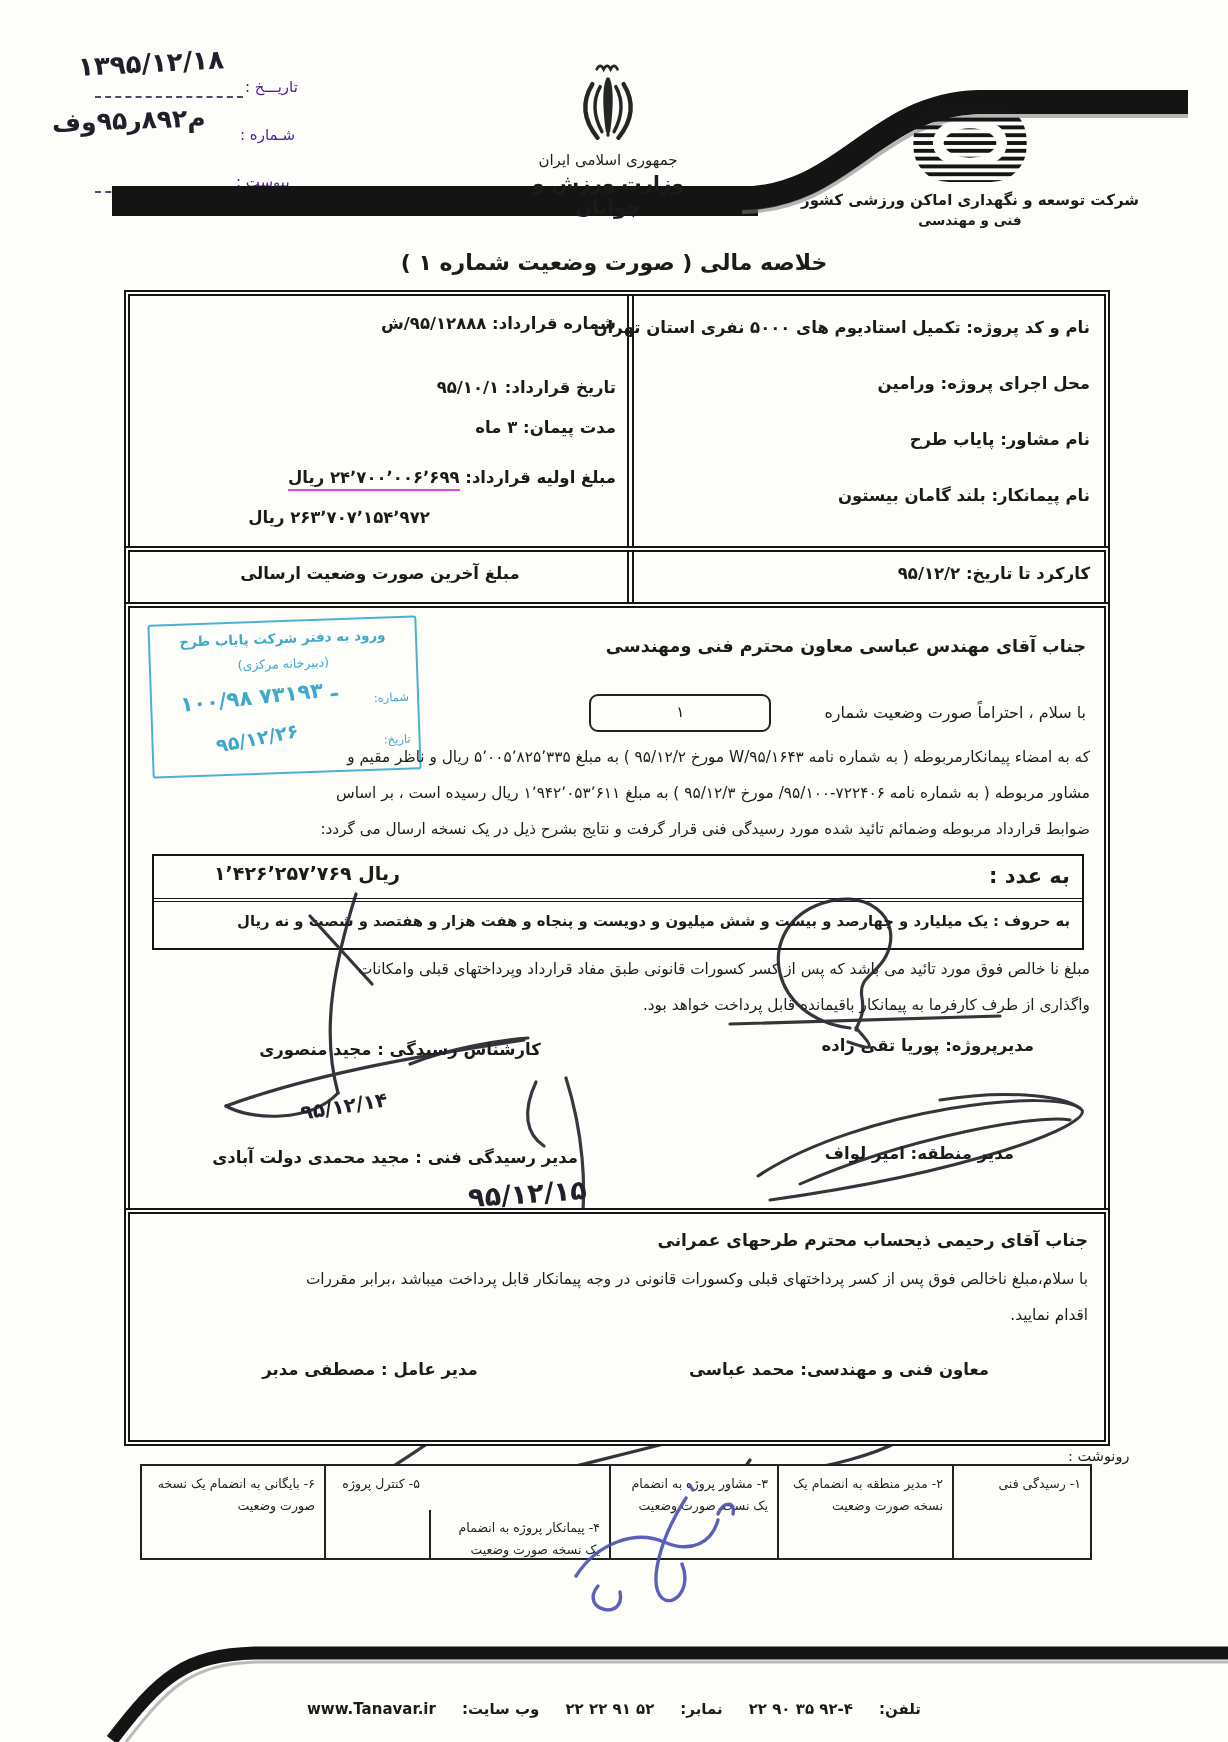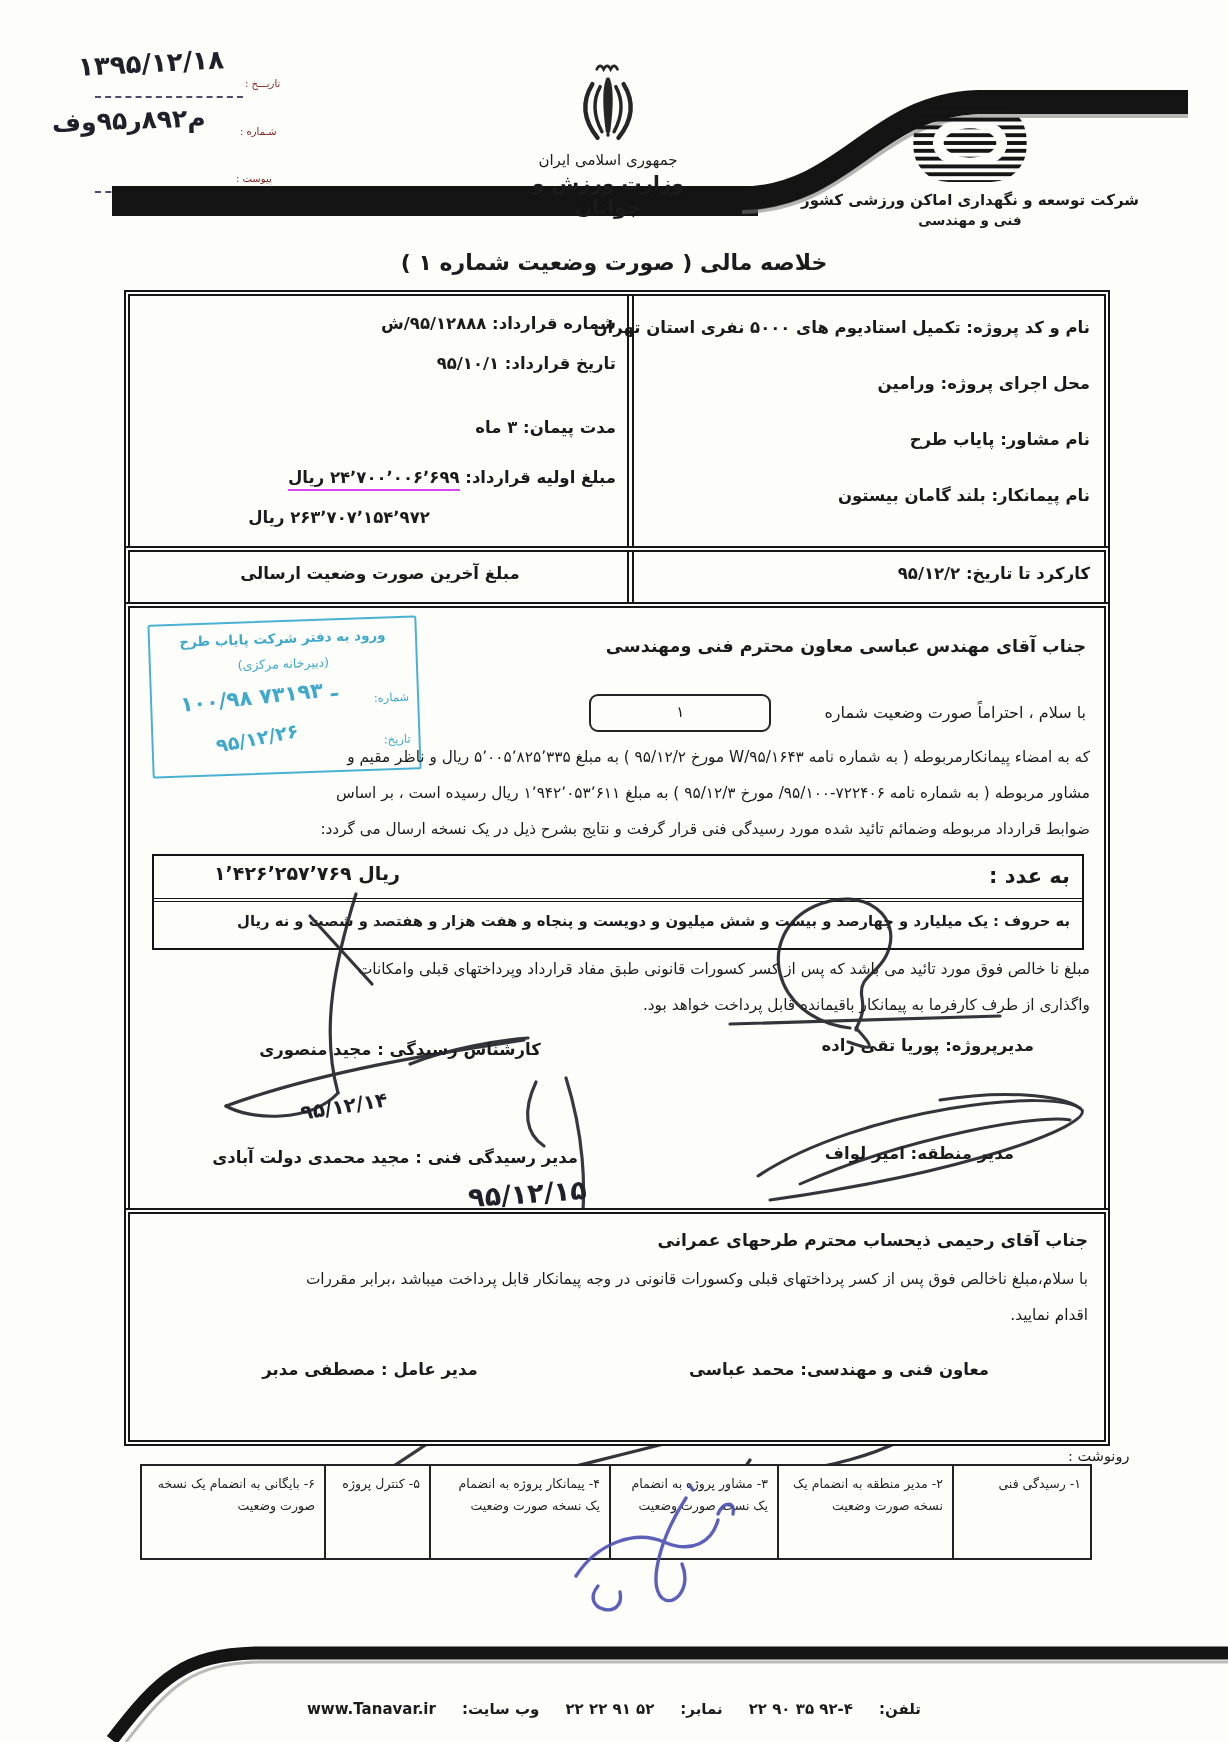--- a/index.html
+++ b/index.html
@@ -4,21 +4,21 @@
 <style>
   html,body{margin:0;padding:0;background:#fff;}
   .page{position:relative;width:1228px;height:1742px;background:#fdfdfa;
         font-family:"DejaVu Sans",sans-serif;direction:rtl;color:#1b1b1b;overflow:hidden;}
   .abs{position:absolute;}
   .b{font-weight:bold;}
   .ctr{text-align:center;}
   svg{display:block;}
   .deco{pointer-events:none;}
   
-  .hl-label{font-size:10px;color:#7f1d1d;text-align:center;}
+  .hl-label{font-size:15px;color:#4c1d95;text-align:center;}
   .dash{border-bottom:2px dashed #4a4a6a;display:block;}
   .hand{color:#20202a;font-weight:bold;}
   
   .dbl{border:2.5px solid #161616;box-shadow:0 0 0 2px #fdfdfa,0 0 0 4px #161616;background:#fdfdfa;}
   .cellline{font-size:16.5px;font-weight:bold;white-space:nowrap;}
   .u{border-bottom:2px solid #d946ef;padding-bottom:2px;}
   .divider-v{border-left:2px solid #161616;border-right:2px solid #161616;width:3px;}
   .body-line{font-size:15.3px;white-space:nowrap;}
   .stamp{border:2.5px solid #49b2d2;color:#3fa9cb;transform:rotate(-2deg);border-radius:3px;}
   .stamp .hand{color:#3fa9cb;}
@@ -93,21 +93,21 @@
   <div class="abs dbl" style="left:128px;top:294px;width:974px;height:250px;">
     <div class="abs divider-v" style="right:470px;top:0;bottom:0;"></div>
     <div class="abs" style="right:0;top:0;width:468px;height:100%;">
       <div class="abs cellline" style="right:14px;top:22px;">نام و کد پروژه: تکمیل استادیوم های ۵۰۰۰ نفری استان تهران</div>
       <div class="abs cellline" style="right:14px;top:78px;">محل اجرای پروژه:  ورامین</div>
       <div class="abs cellline" style="right:14px;top:134px;">نام مشاور:  پایاب طرح</div>
       <div class="abs cellline" style="right:14px;top:190px;">نام پیمانکار:  بلند گامان بیستون</div>
     </div>
     <div class="abs" style="left:0;top:0;width:498px;height:100%;">
       <div class="abs cellline" style="right:12px;top:18px;">شماره قرارداد: ۹۵/۱۲۸۸۸/ش</div>
-      <div class="abs cellline" style="right:12px;top:58px;">تاریخ قرارداد: ۹۵/۱۰/۱</div>
+      <div class="abs cellline" style="right:12px;top:82px;">تاریخ قرارداد: ۹۵/۱۰/۱</div>
       <div class="abs cellline" style="right:12px;top:122px;">مدت پیمان: ۳ ماه</div>
       <div class="abs cellline" style="right:12px;top:172px;">
         <span>مبلغ اولیه قرارداد:</span>
         <span class="u">۲۴٬۷۰۰٬۰۰۶٬۶۹۹ ریال</span>
       </div>
       <div class="abs cellline ctr" style="left:40px;right:120px;top:212px;">۲۶۳٬۷۰۷٬۱۵۴٬۹۷۲ ریال</div>
     </div>
   </div>
 
   <div class="abs dbl" style="left:128px;top:550px;width:974px;height:50px;">
@@ -207,21 +207,21 @@
     <div class="abs body-line" style="right:16px;top:92px;">اقدام نمایید.</div>
     <div class="abs sigline" style="right:115px;top:146px;">معاون فنی و مهندسی: محمد عباسی</div>
     <div class="abs sigline ctr" style="left:60px;top:146px;width:360px;">مدیر عامل : مصطفی مدبر</div>
   </div>
 
   <div class="abs" style="left:1068px;top:1448px;font-size:14.5px;letter-spacing:1px;">رونوشت :</div>
   <div class="abs cc-table" style="left:140px;top:1464px;width:948px;height:92px;">
     <div class="cc-cell" style="width:138px;">۱- رسیدگی فنی</div>
     <div class="cc-cell" style="width:175px;">۲- مدیر منطقه به انضمام یک نسخه صورت وضعیت</div>
     <div class="cc-cell" style="width:168px;">۳- مشاور پروژه به انضمام یک نسخه صورت وضعیت</div>
-    <div class="cc-cell" style="width:180px;">۴- پیمانکار پروژه به انضمام یک نسخه صورت وضعیت</div>
+    <div class="cc-cell" style="width:180px;margin-top:44px;">۴- پیمانکار پروژه به انضمام یک نسخه صورت وضعیت</div>
     <div class="cc-cell" style="width:105px;">۵- کنترل پروژه</div>
     <div class="cc-cell" style="width:182px;">۶- بایگانی به انضمام یک نسخه صورت وضعیت</div>
   </div>
 
   <svg class="abs deco" style="left:540px;top:1480px;" width="250" height="150" viewBox="0 0 250 150">
     <g stroke="#4b50b4" stroke-width="3.4" fill="none" stroke-linecap="round" opacity=".9">
       <path d="M146,18 C120,58 108,104 122,118 C134,128 152,108 142,84"></path>
       <path d="M36,96 C58,62 96,50 124,62 C152,74 172,62 178,40"></path>
       <path d="M58,106 C38,130 86,142 80,112"></path>
       <path d="M178,34 C184,20 196,22 193,34"></path>

